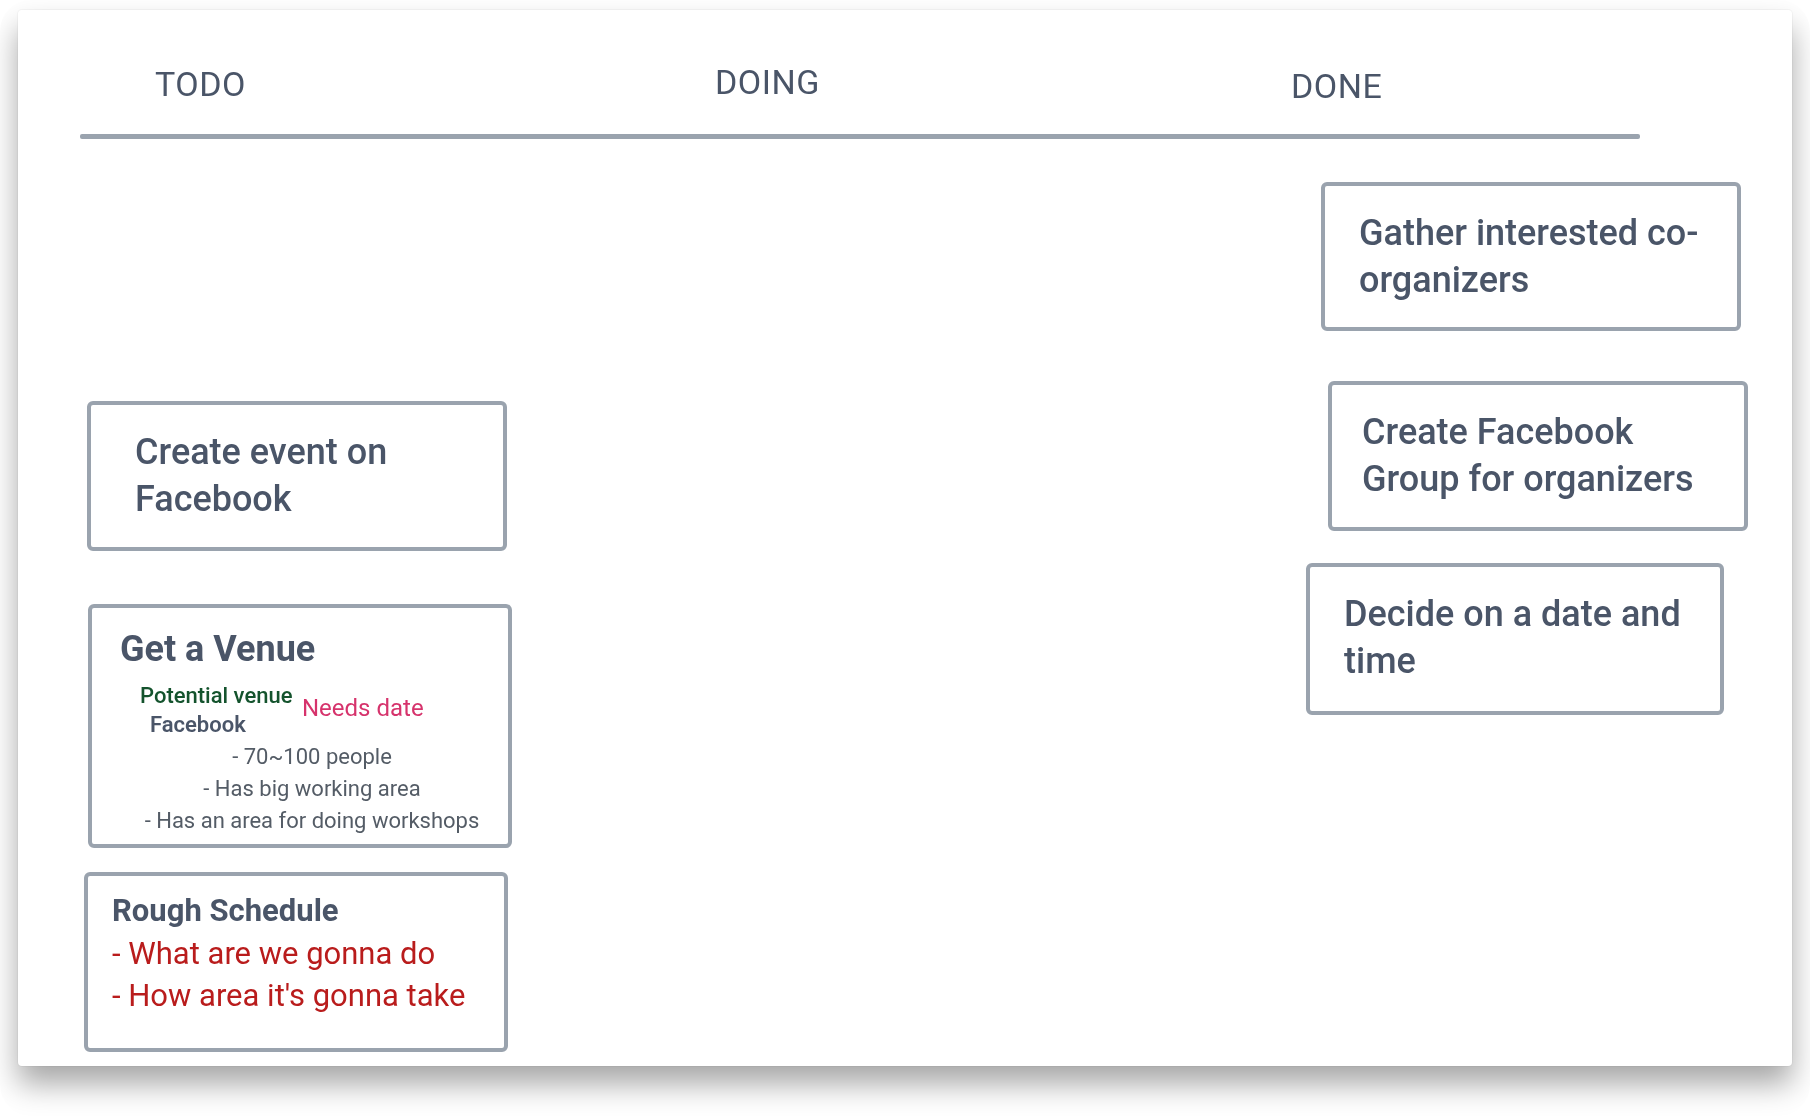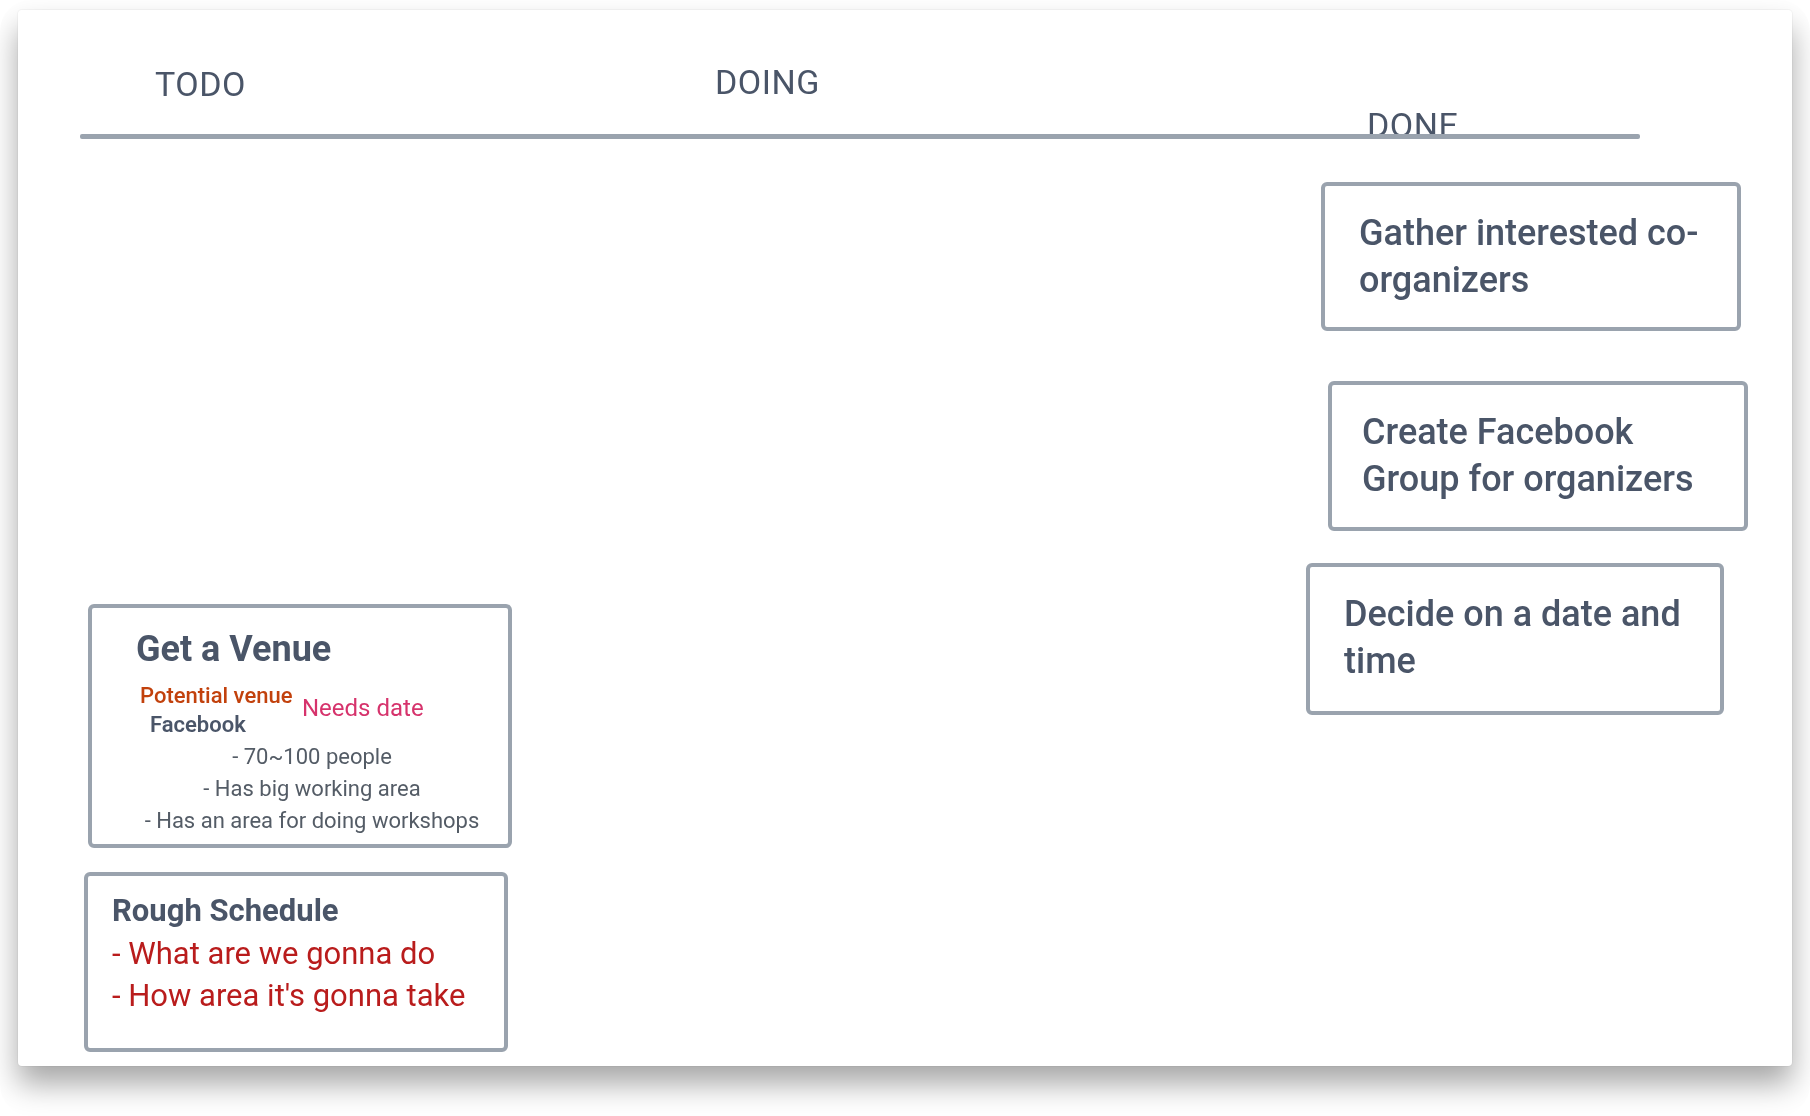--- a/index.html
+++ b/index.html
@@ -61,21 +61,21 @@
     color: #4a5568;
   }
   .card-title.bold {
     font-weight: 700;
   }
 
   
   .venue-sub {
     font-size: 22px;
     margin-top: 10px;
-    color: #c2410c;
+    color: #14532d;
     font-weight: 500;
   }
   .venue-name {
     font-size: 22px;
     font-weight: 600;
     margin-left: 12px;
     margin-top: 4px;
   }
   .venue-bullets {
     margin-top: 4px;
@@ -114,39 +114,42 @@
 </head>
 <body>
 
 <div class="stage">
   <div class="page">
 
     <div class="col-header" style="left:137px; top:54px;">TODO</div>
 
     <div class="col-header" style="left:697px; top:52px;">DOING</div>
 
-    <div class="col-header" style="left:1349px; top:56px;margin-top:39px;">DONE</div>
+    <div class="col-header" style="left:1273px; top:56px;">DONE</div>
 
     <div class="divider" style="left:62px; top:124px; width:1560px;"></div>
 
     <div class="card" style="left:1303px; top:172px; width:420px; height:149px; padding:24px 34px;">
       <div class="card-title">Gather interested co-organizers</div>
     </div>
 
     <div class="card" style="left:1310px; top:371px; width:420px; height:150px; padding:24px 30px;">
       <div class="card-title">Create Facebook Group for organizers</div>
     </div>
 
     <div class="card" style="left:1288px; top:553px; width:418px; height:152px; padding:24px 34px;">
       <div class="card-title">Decide on a date and time</div>
     </div>
 
+    <div class="card" style="left:69px; top:391px; width:420px; height:150px; padding:24px 44px;">
+      <div class="card-title">Create event on Facebook</div>
+    </div>
 
     <div class="card" style="left:70px; top:594px; width:424px; height:244px; padding:18px 28px;">
-      <div class="card-title bold" style="margin-left:16px;">Get a Venue</div>
+      <div class="card-title bold" style="margin-left:0;">Get a Venue</div>
 
       <div class="venue-sub" style="margin-left:20px;">Potential venue</div>
 
       <div class="venue-name" style="margin-left:30px;">Facebook</div>
 
       <div class="venue-tag" style="left:210px; top:86px;">Needs date</div>
 
       <div class="venue-bullets" style="margin-left:24px;text-align:center;">
         <div>- 70~100 people</div>
         <div>- Has big working area</div>

